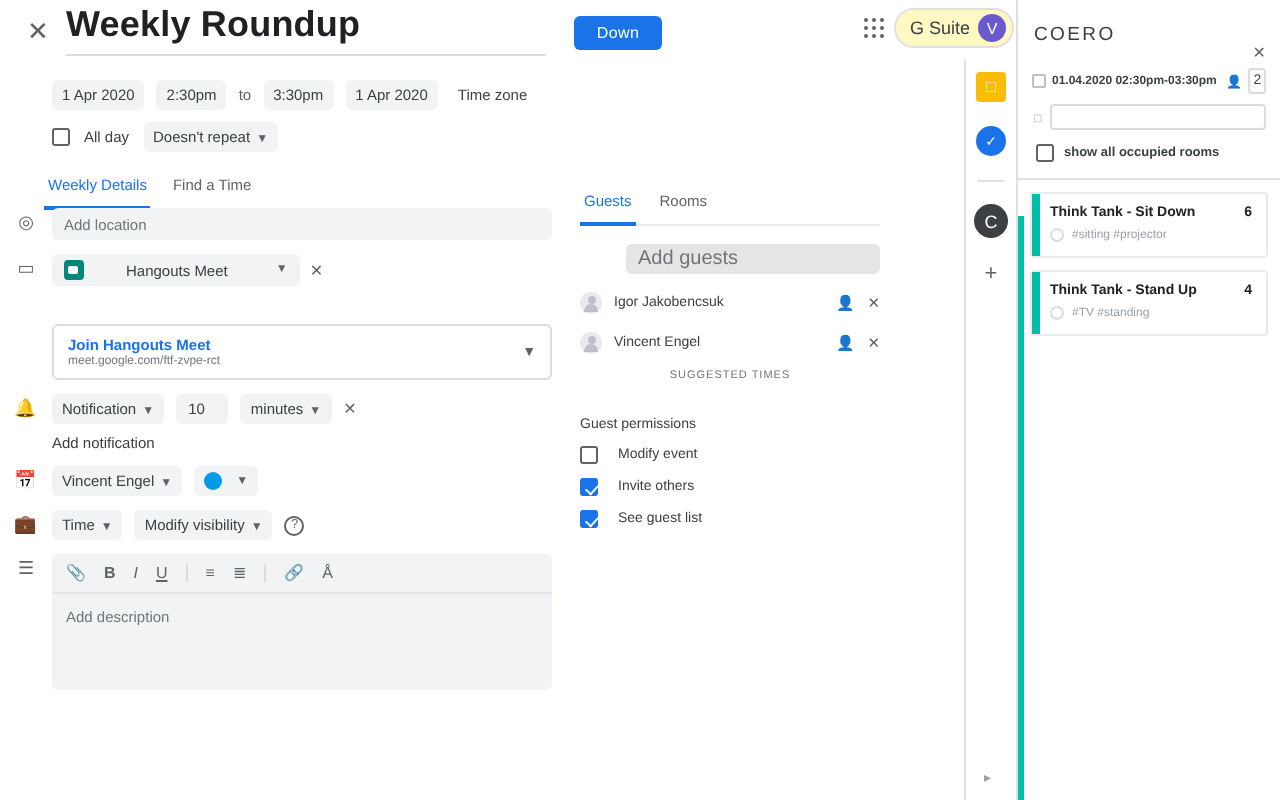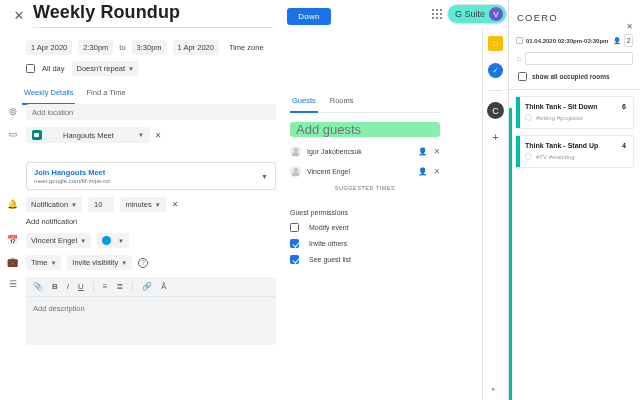--- a/index.html
+++ b/index.html
@@ -25,21 +25,21 @@
   }
   .save-btn {
     position: absolute; left: 287px; top: 8px; width: 44px; height: 17px;
     background: #1a73e8; color: #fff; border: none; border-radius: 3px;
     font-size: 8px; font-family: "Liberation Sans", sans-serif; cursor: pointer;
     letter-spacing: .2px;
   }
   .gsuite-chip {
     position: absolute; left: 447px; top: 4px; height: 20px;
     display: flex; align-items: center; gap: 4px;
-    border: 1px solid #e0e0e0; border-radius: 10px; padding: 0 3px 0 7px; background: #5eead4;
+    border: 1px solid #e0e0e0; border-radius: 10px; padding: 0 3px 0 7px; background: #fef9c3;
   }
   .gsuite-label { font-size: 9px; color: #3c4043; }
   .avatar-v {
     width: 14px; height: 14px; border-radius: 50%; background: #6a5acd;
     color: #fff; font-size: 8px; display: flex; align-items: center; justify-content: center;
   }
   .apps-grid { position: absolute; left: 432px; top: 9px; width: 10px; height: 10px;
     display: grid; grid-template-columns: repeat(3,1fr); gap: 1.4px; cursor: pointer; }
   .apps-grid i { background: #5f6368; border-radius: 50%; width: 2px; height: 2px; }
 
@@ -106,22 +106,22 @@
   
   .desc-wrap { width: 250px; background: #f1f3f4; border-radius: 3px; }
   .desc-toolbar { display: flex; align-items: center; gap: 9px; padding: 5px 7px; border-bottom: 1px solid #e3e5e8; }
   .tb { font-size: 8px; color: #5f6368; cursor: pointer; line-height: 1; }
   .tb.sep { width: 1px; height: 9px; background: #dadce0; }
   .desc-body { padding: 7px; font-size: 7.5px; color: #70757a; height: 48px; cursor: text; }
 
   
   .guests { position: absolute; left: 290px; top: 96px; width: 150px; }
   .gtabs { display: flex; gap: 10px; border-bottom: 1px solid #e8eaed; padding-bottom: 4px; }
-  .guest-input { margin-top: 9px; background: #86efac; border-radius: 3px; height: 15px;
-    font-size: 13px; color: #70757a; display: flex; align-items: center; padding: 0 6px; cursor: text; }
+  .guest-input { margin-top: 9px; background: #e5e5e5; border-radius: 3px; height: 15px;
+    font-size: 10px; color: #70757a; display: flex; align-items: center; padding: 0 6px; cursor: text; margin-left: 23px; }
   .guest-row { display: flex; align-items: center; margin-top: 9px; gap: 6px; }
   .gav { width: 11px; height: 11px; border-radius: 50%; background: #e8eaed; position: relative; flex: 0 0 11px; }
   .gav::before { content:""; position:absolute; left:3.5px; top:2px; width:4px; height:4px; border-radius:50%; background:#bdc1c6; }
   .gav::after { content:""; position:absolute; left:2px; bottom:1.2px; width:7px; height:3.4px; border-radius:3.5px 3.5px 0 0; background:#bdc1c6; }
   .gname { font-size: 7px; color: #3c4043; flex: 1 1 auto; }
   .gact { font-size: 7.5px; color: #5f6368; cursor: pointer; }
   .suggested { text-align: center; font-size: 5.5px; color: #70757a; letter-spacing: .5px; margin-top: 8px; cursor: pointer; }
   .perm-title { font-size: 7px; color: #3c4043; margin-top: 18px; }
   .perm-row { display: flex; align-items: center; gap: 10px; margin-top: 7px; }
   .perm-label { font-size: 7px; color: #3c4043; }
@@ -281,21 +281,21 @@
     </div>
 
     <div class="frow">
       <div class="gicon">💼</div>
       <div class="fbody">
         <div class="notif-row">
           <span class="chip">
             <span>Time</span><span class="caret">▼</span>
           </span>
           <span class="chip">
-            <span>Invite visibility</span><span class="caret">▼</span>
+            <span>Modify visibility</span><span class="caret">▼</span>
           </span>
           <span class="help-icon">?</span>
         </div>
       </div>
     </div>
 
     <div class="frow">
       <div class="gicon">☰</div>
       <div class="fbody">
         <div class="desc-wrap">

